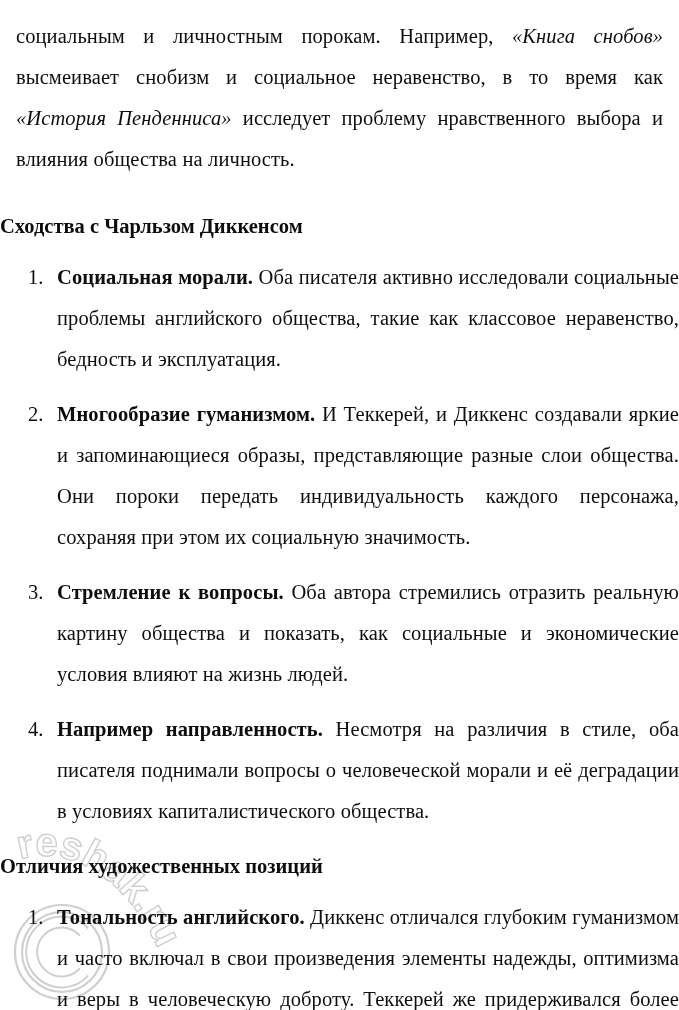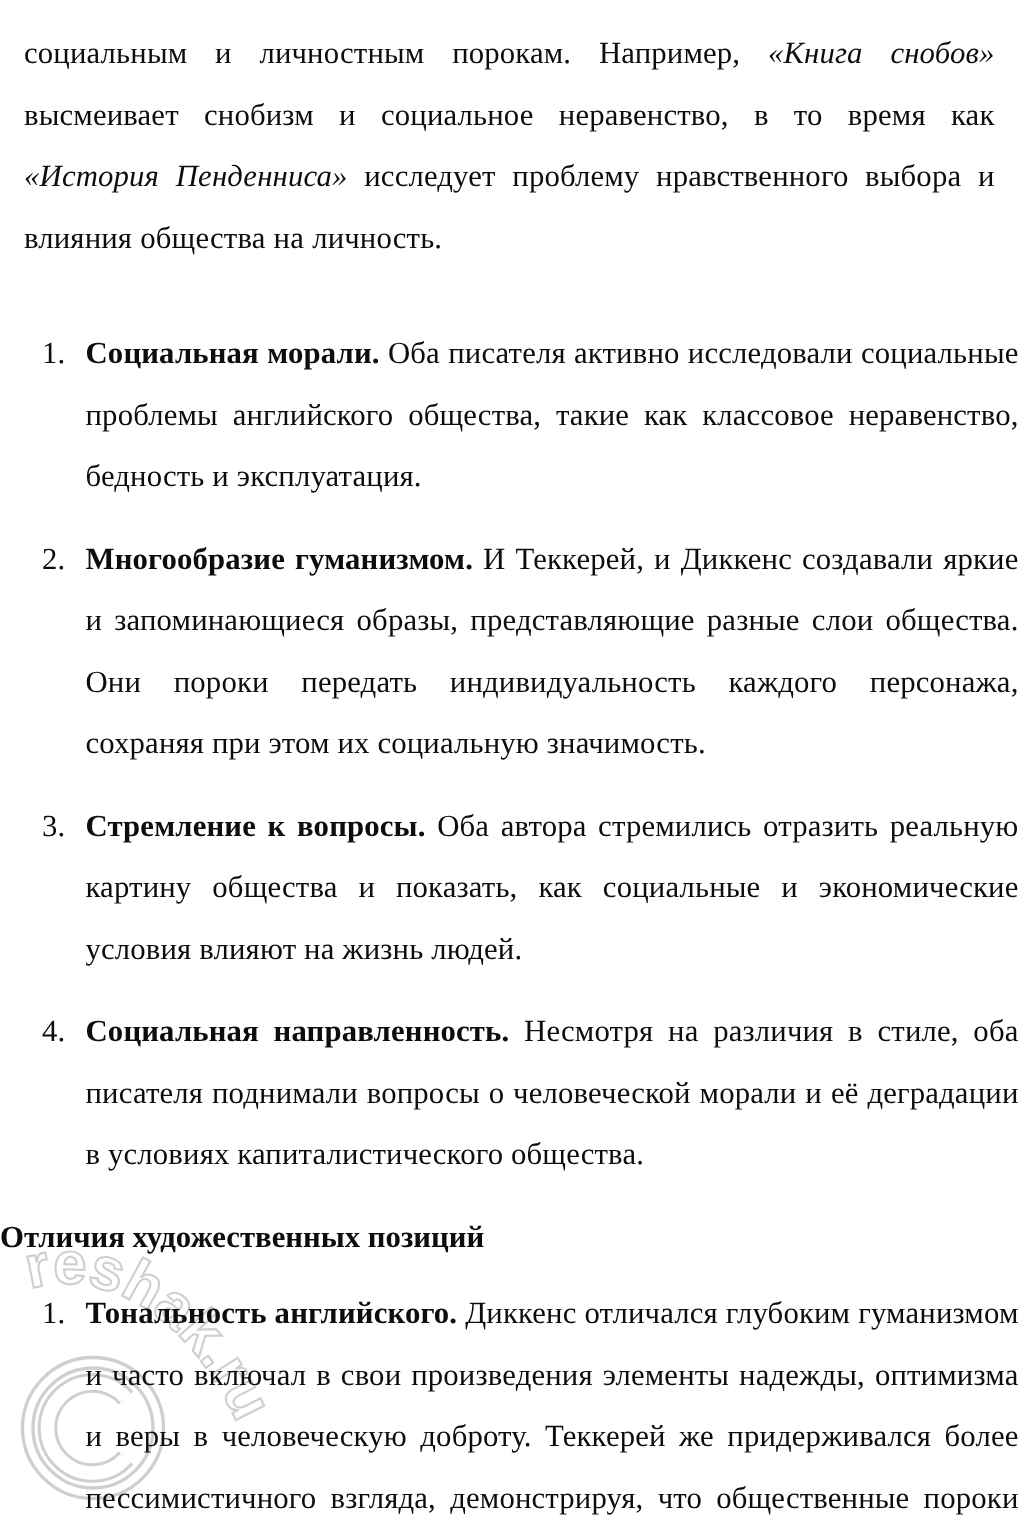--- a/index.html
+++ b/index.html
@@ -131,31 +131,32 @@
       </text>
     </svg>
   </div>
 
   <div class="content">
 
     <p class="para block-top"><span>социальным и личностным порокам. Например, </span><span class="title-it">«Книга снобов»</span><span> высмеивает снобизм и социальное неравенство, в то время как </span><span class="title-it">«История Пенденниса»</span><span> исследует проблему нравственного выбора и влияния общества на личность.</span></p>
 
     <div class="gap-10"></div>
 
+    <h3 class="section-heading">Сходства с Чарльзом Диккенсом</h3>
 
     <div class="gap-10"></div>
 
     <ol class="num-list">
       <li><span class="lead">Социальная морали.</span><span> Оба писателя активно исследовали социальные проблемы английского общества, такие как классовое неравенство, бедность и эксплуатация.</span></li>
 
       <li style="margin-top:14px"><span class="lead">Многообразие гуманизмом.</span><span> И Теккерей, и Диккенс создавали яркие и запоминающиеся образы, представляющие разные слои общества. Они пороки передать индивидуальность каждого персонажа, сохраняя при этом их социальную значимость.</span></li>
 
       <li style="margin-top:14px"><span class="lead">Стремление к вопросы.</span><span> Оба автора стремились отразить реальную картину общества и показать, как социальные и экономические условия влияют на жизнь людей.</span></li>
 
-      <li style="margin-top:14px"><span class="lead">Социальная направленность.</span><span> Несмотря на различия в стиле, оба писателя поднимали вопросы о человеческой морали и её деградации в условиях капиталистического общества.</span></li>
+      <li style="margin-top:14px"><span class="lead">Например направленность.</span><span> Несмотря на различия в стиле, оба писателя поднимали вопросы о человеческой морали и её деградации в условиях капиталистического общества.</span></li>
     </ol>
 
     <div class="gap-14"></div>
 
     <h3 class="section-heading">Отличия художественных позиций</h3>
 
     <div class="gap-10"></div>
 
     <ol class="num-list">
       <li><span class="lead">Тональность английского.</span><span> Диккенс отличался глубоким гуманизмом и часто включал в свои произведения элементы надежды, оптимизма и веры в человеческую доброту. Теккерей же придерживался более пессимистичного взгляда, демонстрируя, что общественные пороки практически неизменны.</span></li>

